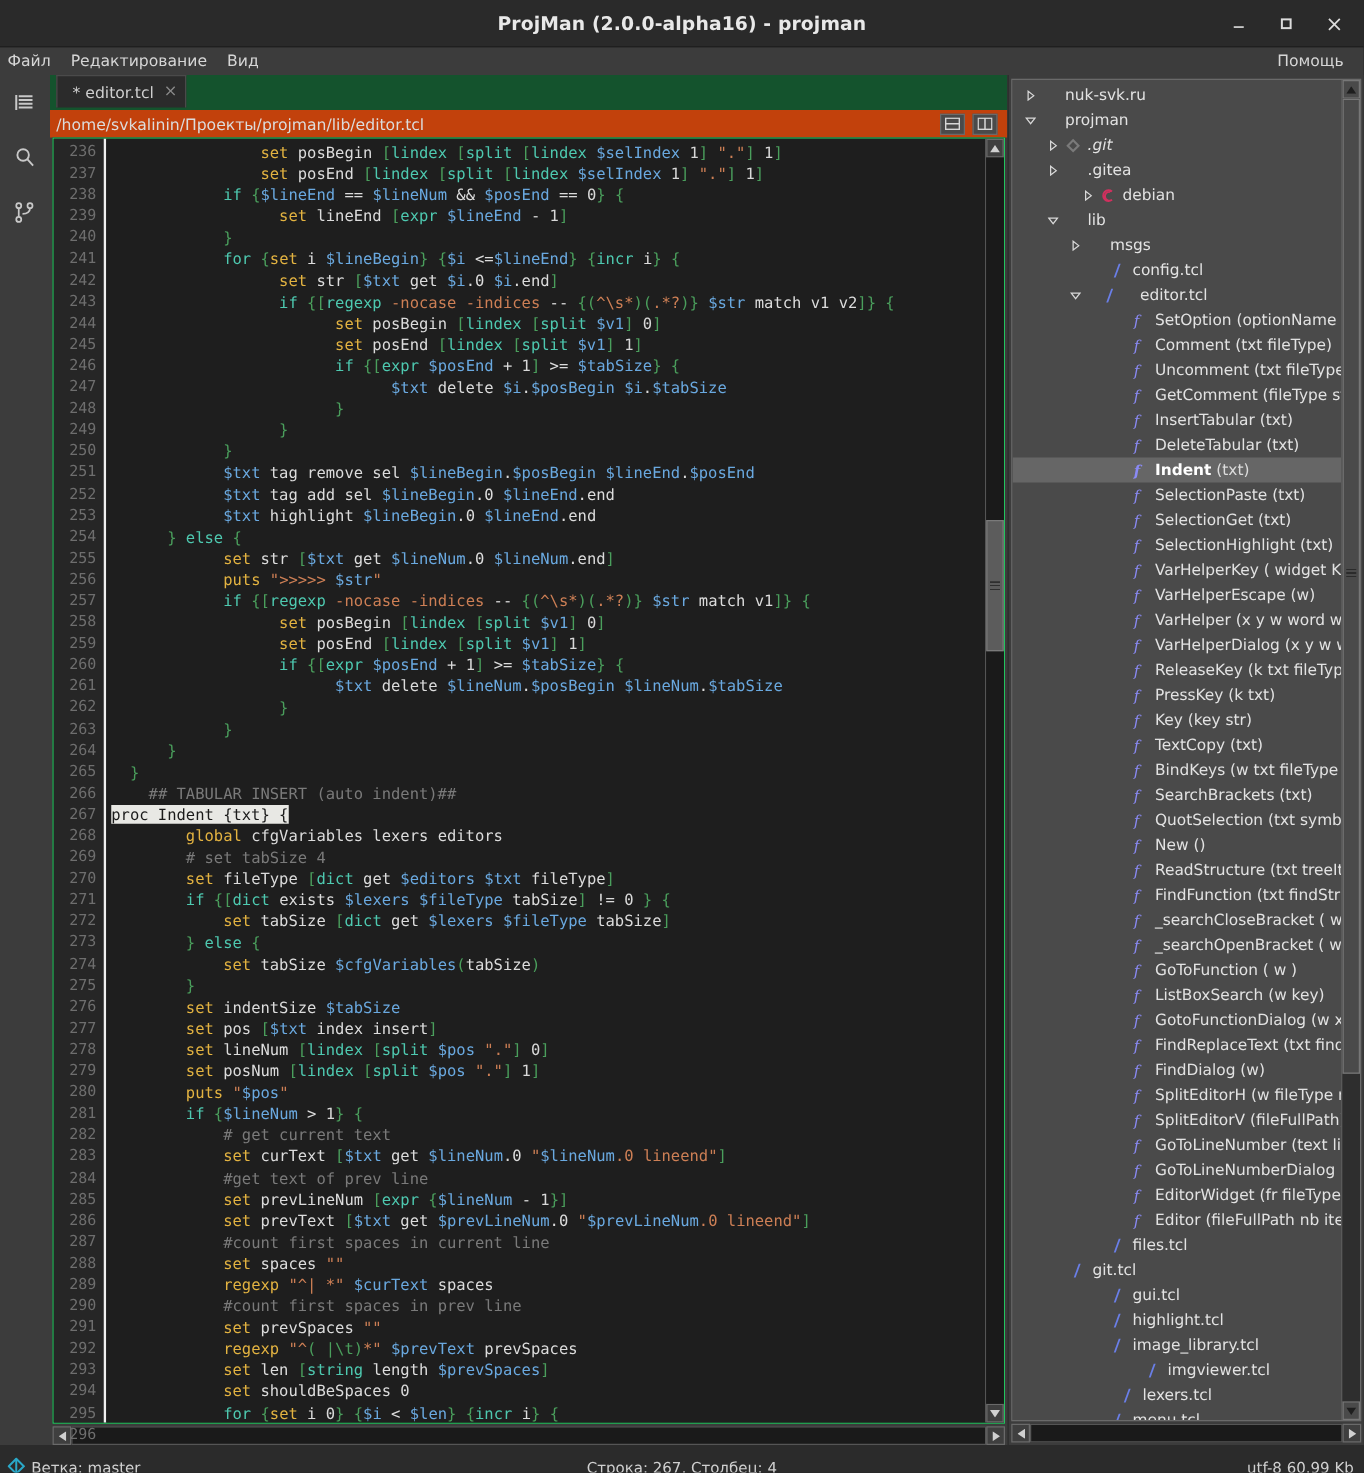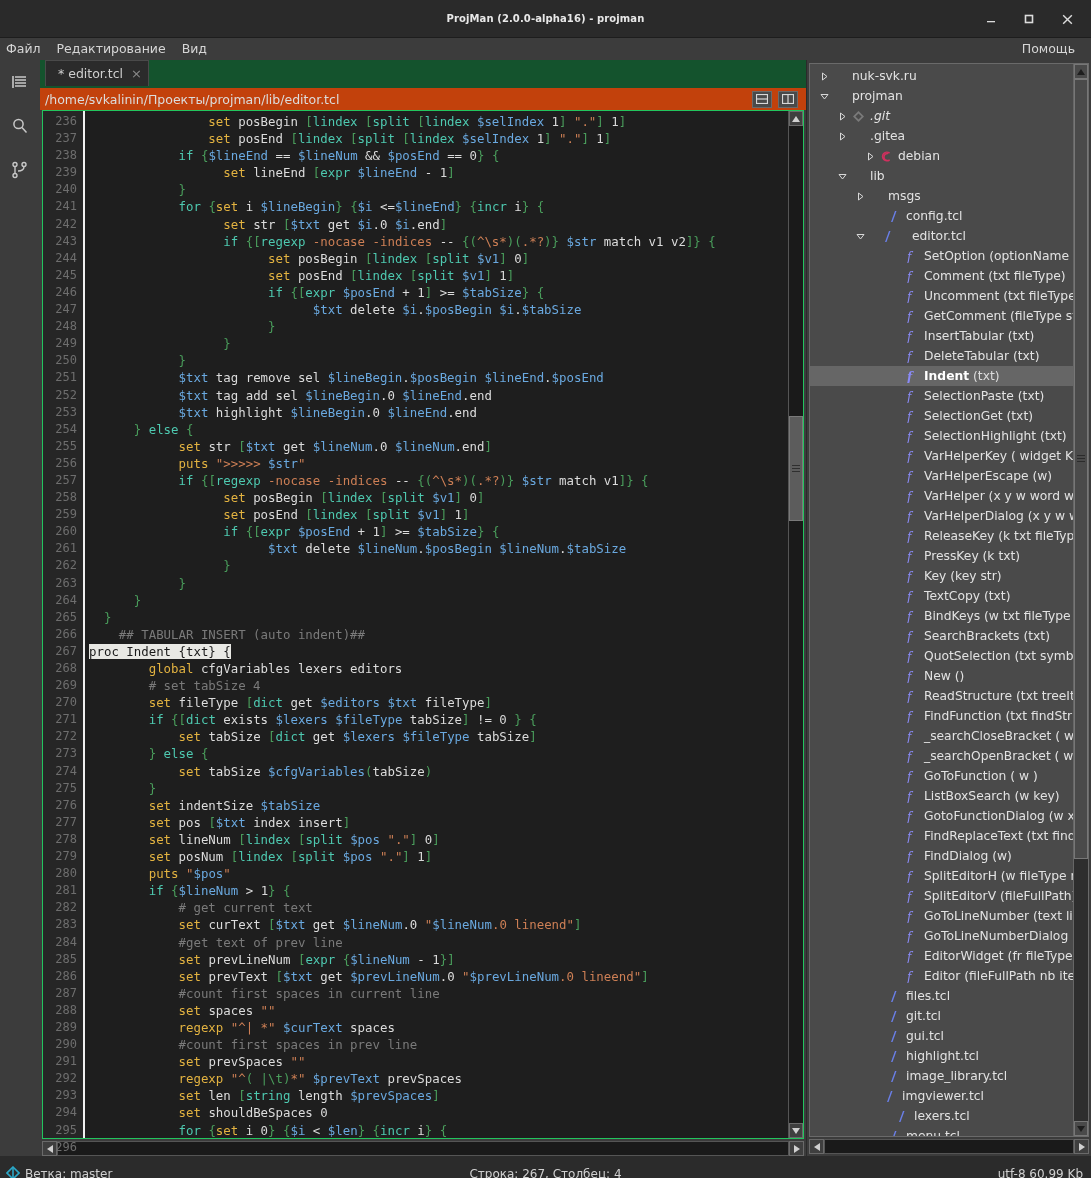--- a/index.html
+++ b/index.html
@@ -9,21 +9,21 @@
     font-family: "DejaVu Sans", sans-serif;
     overflow: hidden;
   }
   
   .titlebar {
     height: 38px; background: #2a2a2a;
     display: flex; align-items: center; justify-content: center;
     position: relative; border-bottom: 1px solid #1d1d1d;
   }
   .titlebar .title {
-    color: #e8e8e8; font-size: 10px; font-weight: bold;
+    color: #e8e8e8; font-size: 15px; font-weight: bold;
     letter-spacing: .1px;
   }
   .winbtns { position: absolute; right: 6px; top: 0; height: 38px;
     display: flex; align-items: center; gap: 2px; }
   .winbtn { width: 36px; height: 30px; display: flex; align-items: center;
     justify-content: center; color: #dcdcdc; font-size: 13px; }
   .winbtn svg { display: block; }
   
   .menubar {
     height: 22px; background: #3c3c3c;
@@ -751,57 +751,57 @@
           </div>
           <div class="trow" style="padding-left: 60px;">
             <span class="tw"></span>
             <span class="ticon">
               <svg width="12" height="13" viewBox="0 0 12 13">
                 <path d="M8.5 1 L4.5 12 L3 12 L7 1 Z" fill="#6a7fe8"></path>
               </svg>
             </span>
             <span>files.tcl</span>
           </div>
+          <div class="trow" style="padding-left: 28px;">
+            <span class="tw"></span>
+            <span class="ticon">
+              <svg width="12" height="13" viewBox="0 0 12 13">
+                <path d="M8.5 1 L4.5 12 L3 12 L7 1 Z" fill="#6a7fe8"></path>
+              </svg>
+            </span>
+            <span>git.tcl</span>
+          </div>
           <div class="trow" style="padding-left: 60px;">
             <span class="tw"></span>
             <span class="ticon">
               <svg width="12" height="13" viewBox="0 0 12 13">
                 <path d="M8.5 1 L4.5 12 L3 12 L7 1 Z" fill="#6a7fe8"></path>
               </svg>
             </span>
-            <span>git.tcl</span>
+            <span>gui.tcl</span>
           </div>
           <div class="trow" style="padding-left: 60px;">
             <span class="tw"></span>
             <span class="ticon">
               <svg width="12" height="13" viewBox="0 0 12 13">
                 <path d="M8.5 1 L4.5 12 L3 12 L7 1 Z" fill="#6a7fe8"></path>
               </svg>
             </span>
-            <span>gui.tcl</span>
+            <span>highlight.tcl</span>
           </div>
           <div class="trow" style="padding-left: 60px;">
             <span class="tw"></span>
             <span class="ticon">
               <svg width="12" height="13" viewBox="0 0 12 13">
                 <path d="M8.5 1 L4.5 12 L3 12 L7 1 Z" fill="#6a7fe8"></path>
               </svg>
             </span>
-            <span>highlight.tcl</span>
-          </div>
-          <div class="trow" style="padding-left: 60px;">
-            <span class="tw"></span>
-            <span class="ticon">
-              <svg width="12" height="13" viewBox="0 0 12 13">
-                <path d="M8.5 1 L4.5 12 L3 12 L7 1 Z" fill="#6a7fe8"></path>
-              </svg>
-            </span>
             <span>image_library.tcl</span>
           </div>
-          <div class="trow" style="padding-left: 56px;">
+          <div class="trow" style="padding-left: 88px;">
             <span class="tw"></span>
             <span class="ticon">
               <svg width="12" height="13" viewBox="0 0 12 13">
                 <path d="M8.5 1 L4.5 12 L3 12 L7 1 Z" fill="#6a7fe8"></path>
               </svg>
             </span>
             <span>imgviewer.tcl</span>
           </div>
           <div class="trow" style="padding-left: 68px;">
             <span class="tw"></span>

